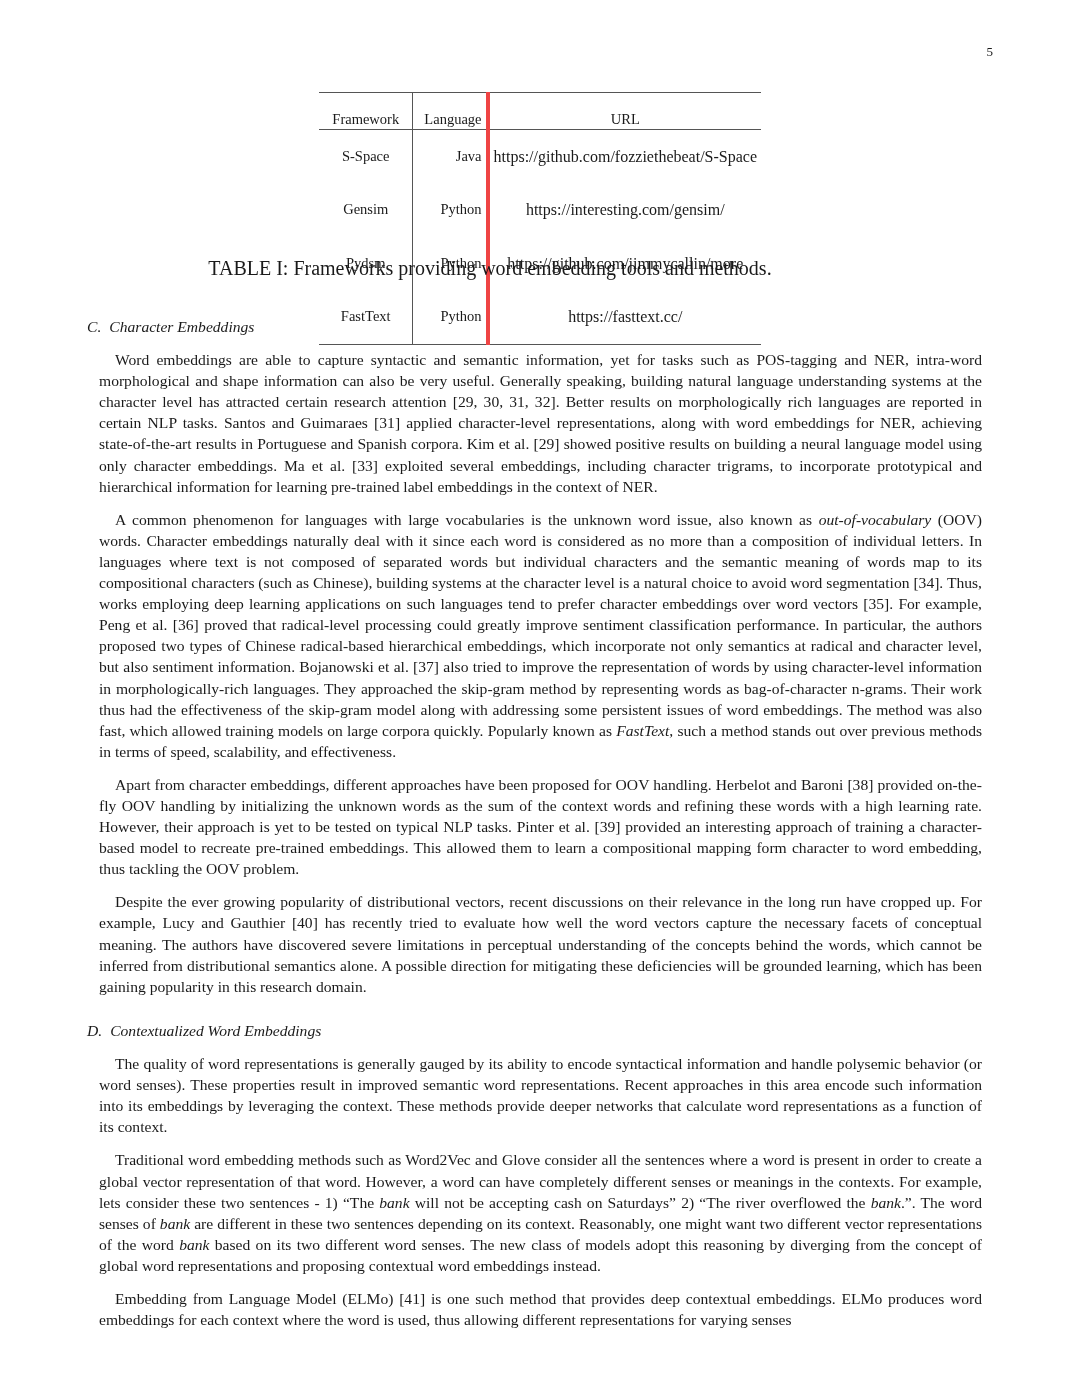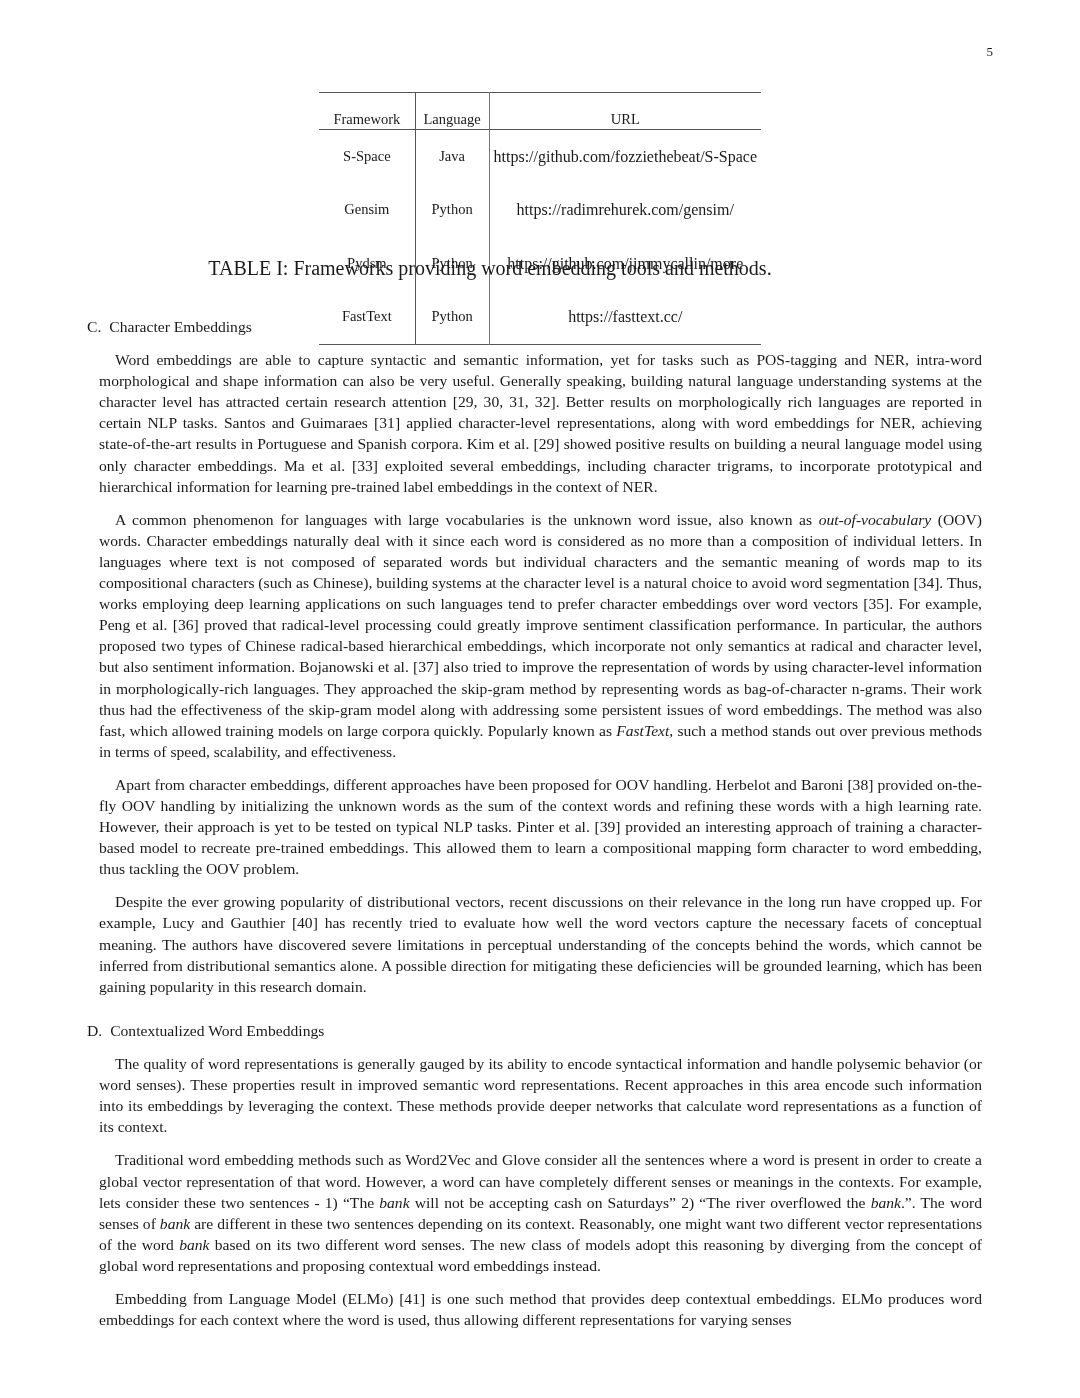--- a/index.html
+++ b/index.html
@@ -16,33 +16,33 @@
     position: absolute; top: 92px; left: 319px; width: 442px;
   }
   table.fw {
     border-collapse: collapse; width: 100%;
     font-size: 14.5px; line-height: 17.5px;
     border-top: 1px solid #555; border-bottom: 1px solid #555;
   }
   table.fw th, table.fw td { text-align: center; padding: 18px 4px; font-weight: normal; white-space: nowrap; }
   table.fw thead th { border-bottom: 1px solid #555; padding-bottom: 0; }
   table.fw .c1 { width: 118px; border-right: 1px solid #555; }
-  table.fw .c2 { width: 76px; border-right: 1px solid #ef4444; }
+  table.fw .c2 { width: 76px; border-right: 4px solid #ef4444; text-align: right; }
   table.fw td.url { font-size: 16px; }
   .caption {
     position: absolute; top: 257px; left: 0; width: 916px; text-align: center;
     font-size: 20px;
     padding-left: 32px;
   }
   .content {
     position: absolute; left: 87px; width: 907px;
     font-size: 15.6px; line-height: 21.1px; text-align: justify;
   }
   .section-heading {
-    font-size: 15.6px; margin: 0; font-weight: normal;
+    font-style: italic; font-size: 15.6px; margin: 0; font-weight: normal;
   }
   .section-heading .num { margin-right: 8px; }
   p { margin: 12px; text-indent: 16px; text-align: justify; hyphens: none; }
   #secC { top: 316px; }
   #secC .section-heading { margin-bottom: 6px; }
   #secD { top: 1020px; }
   #secD .section-heading { margin-bottom: 6px; }
   em { font-style: italic; }
 </style>
 </head>
@@ -61,21 +61,21 @@
     </thead>
     <tbody>
       <tr>
         <td class="c1">S-Space</td>
         <td class="c2">Java</td>
         <td class="url">https://github.com/fozziethebeat/S-Space</td>
       </tr>
       <tr>
         <td class="c1">Gensim</td>
         <td class="c2">Python</td>
-        <td class="url">https://radimrehurek.com/gensim/</td>
+        <td class="url">https://interesting.com/gensim/</td>
       </tr>
       <tr>
         <td class="c1">Pydsm</td>
         <td class="c2">Python</td>
         <td class="url">https://github.com/jimmycallin/more</td>
       </tr>
       <tr>
         <td class="c1">FastText</td>
         <td class="c2">Python</td>
         <td class="url">https://fasttext.cc/</td>

